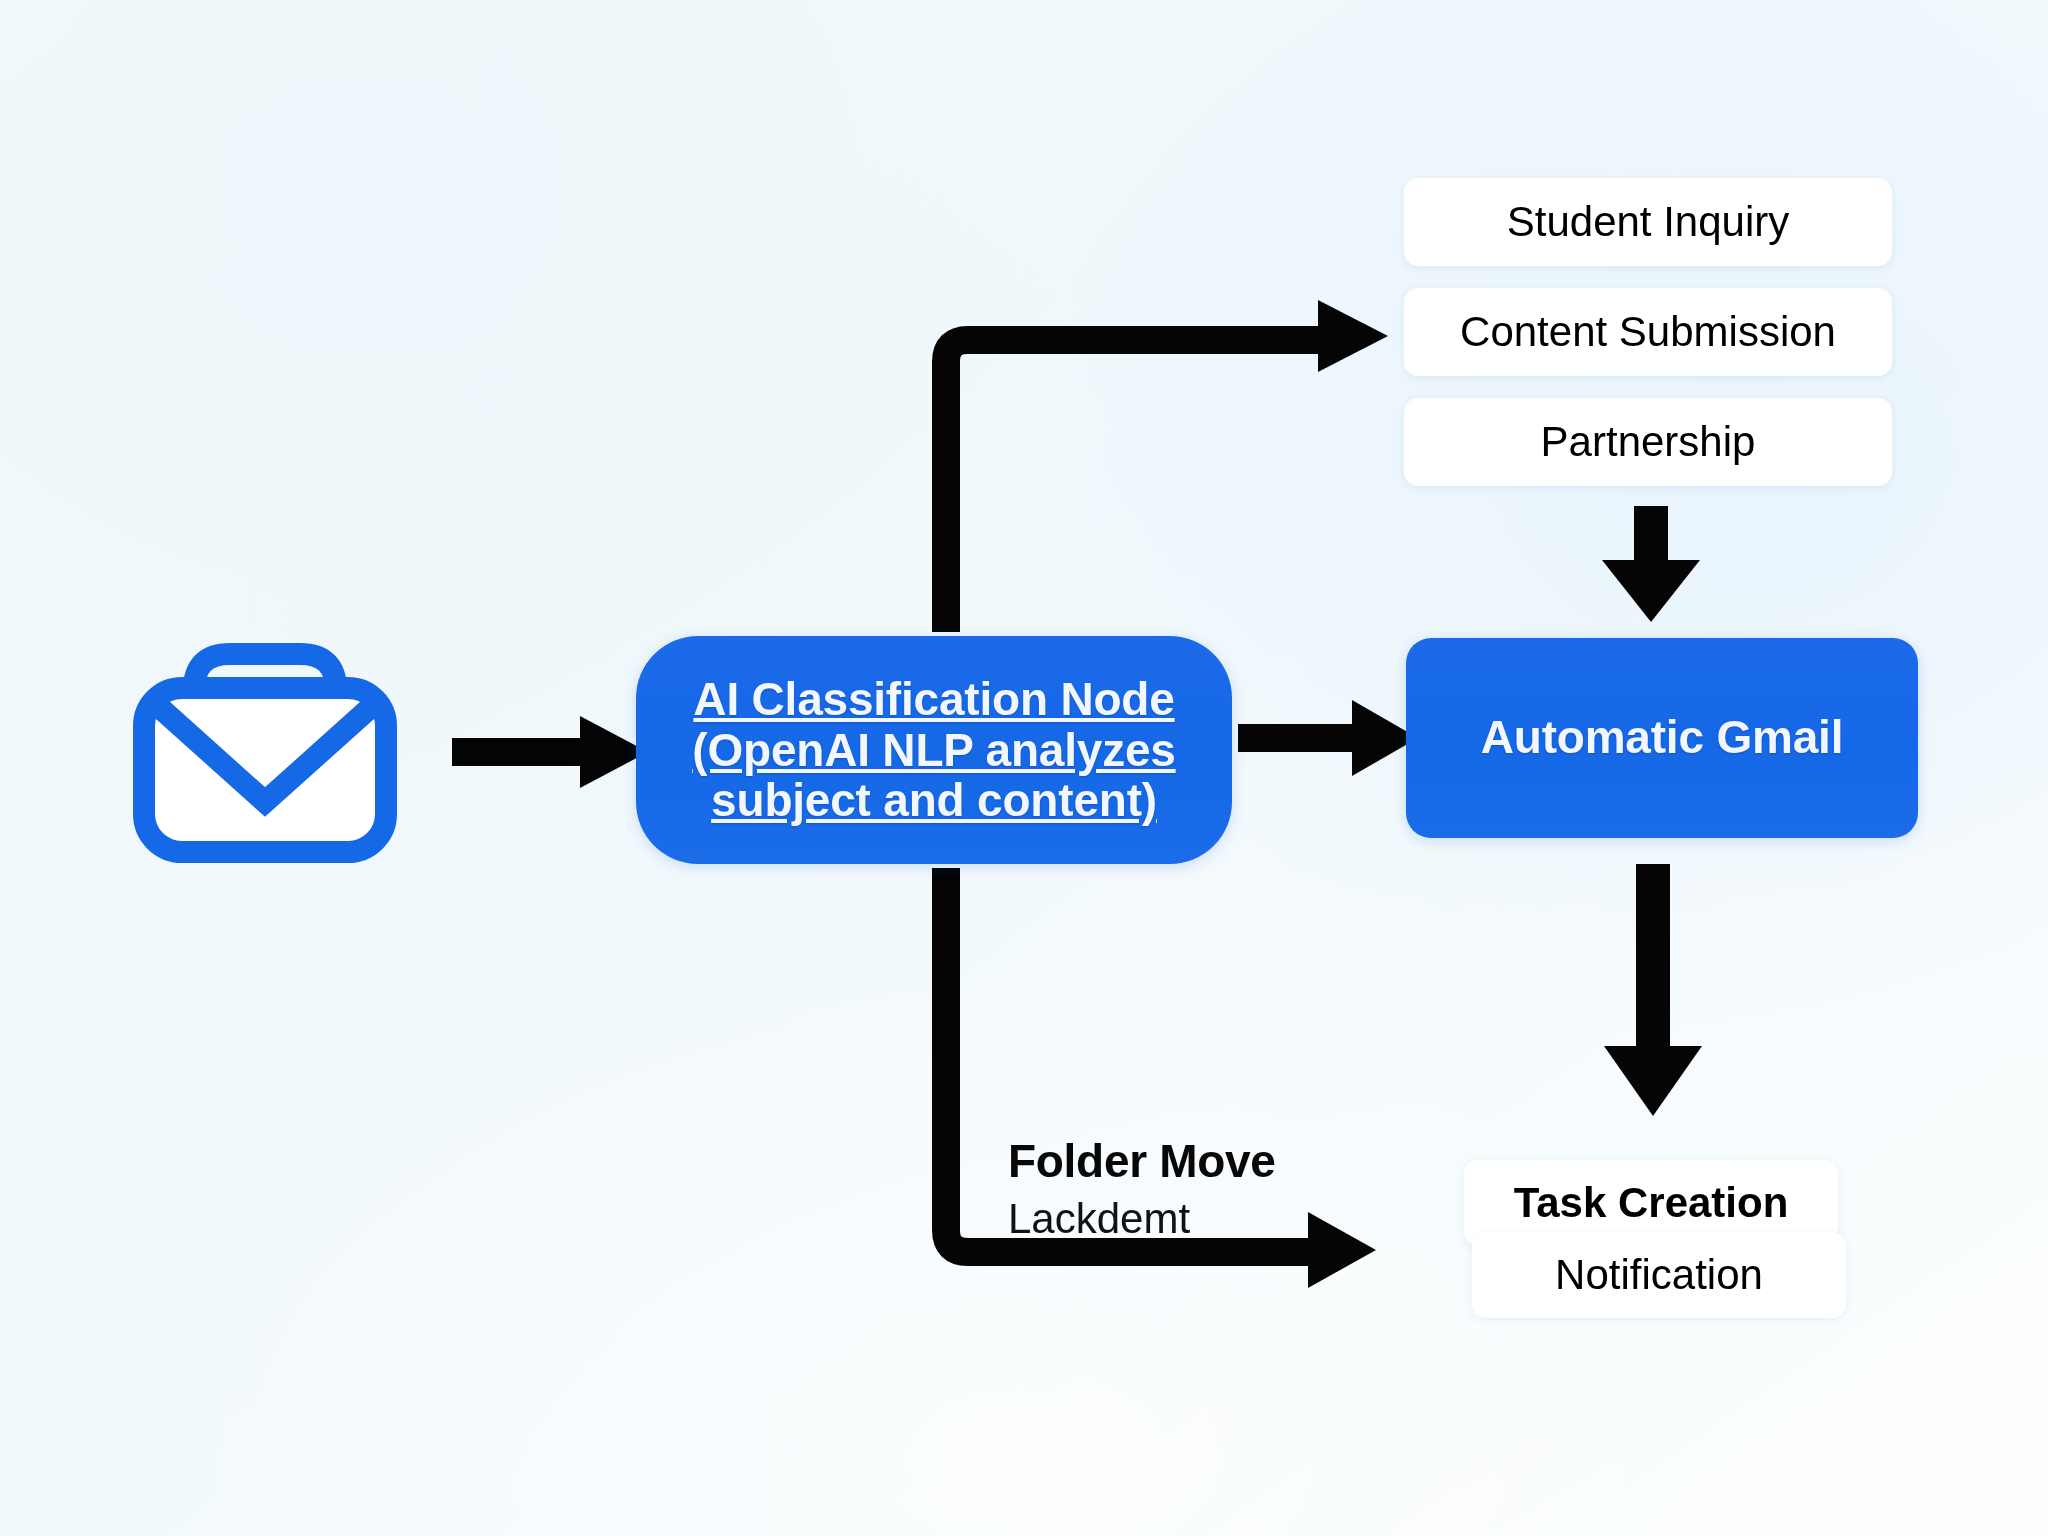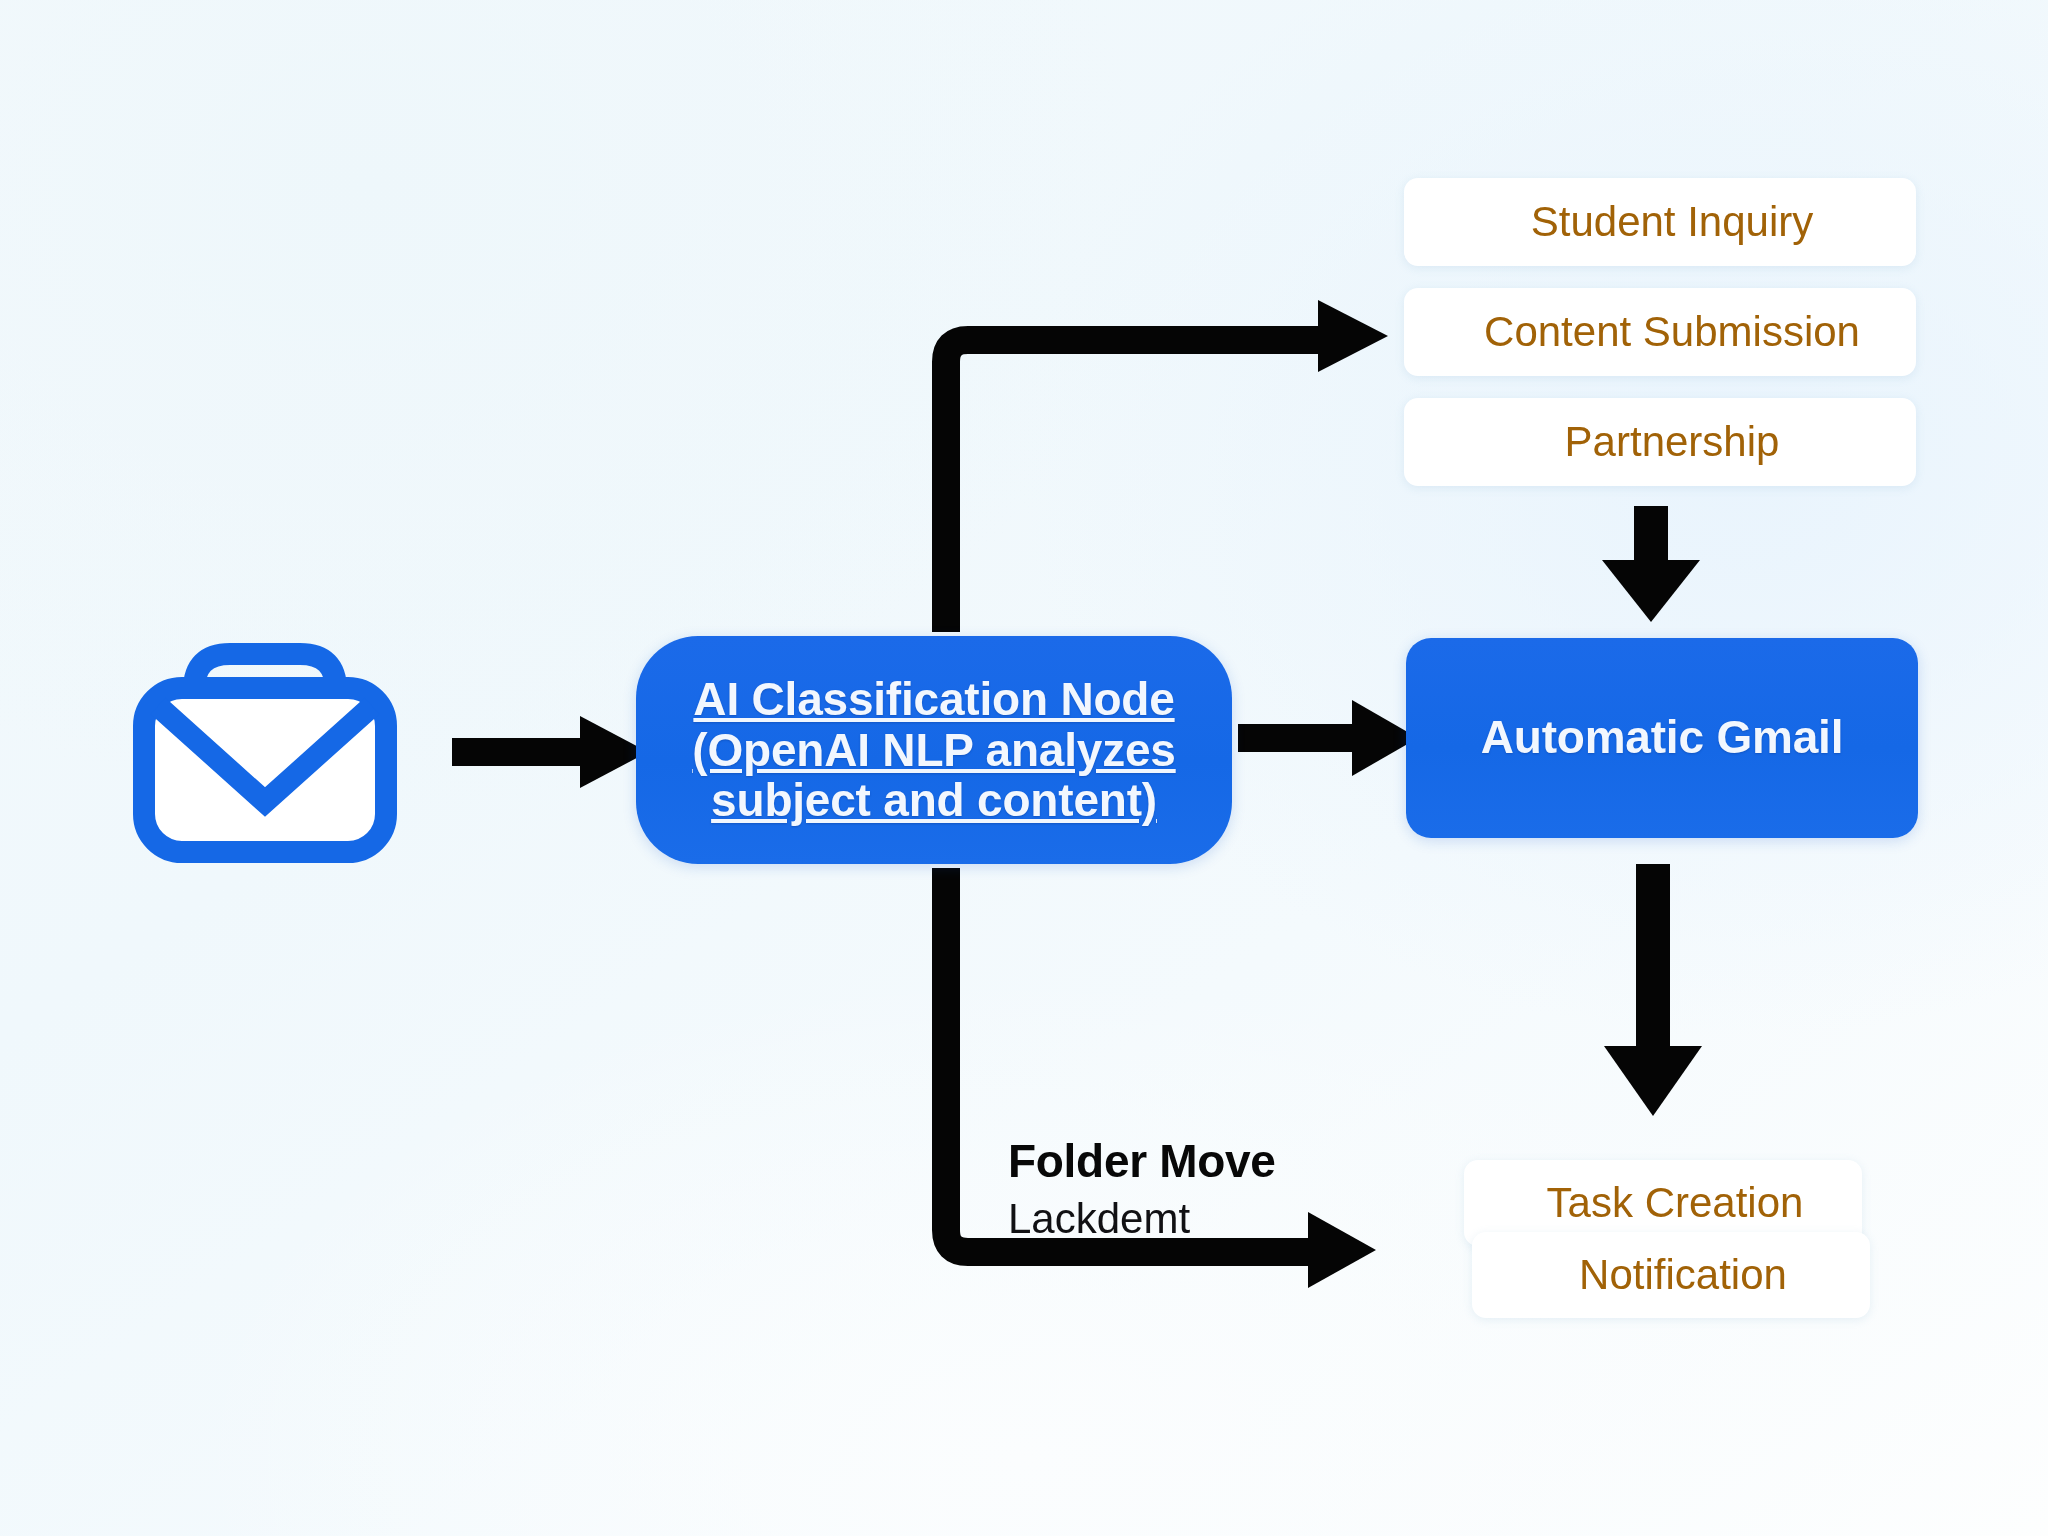--- a/index.html
+++ b/index.html
@@ -83,30 +83,29 @@
   .node-line { display: block; }
 
   
   .chip {
     position: absolute;
     background: #ffffff;
     border-radius: 14px;
     display: flex;
     align-items: center;
     justify-content: center;
-    color: #a16207;
+    color: #000000;
     font-size: 42px;
     box-shadow: 0 2px 10px rgba(120, 165, 200, 0.16);
-    padding-left: 24px;
   }
 
   #chip-student      { left: 1404px; top: 178px;  width: 488px; height: 88px; }
   #chip-content      { left: 1404px; top: 288px;  width: 488px; height: 88px; }
   #chip-partnership  { left: 1404px; top: 398px;  width: 488px; height: 88px; }
-  #chip-task         { left: 1464px; top: 1160px; width: 374px; height: 86px; }
+  #chip-task         { left: 1464px; top: 1160px; width: 374px; height: 86px; font-weight: bold; }
   #chip-notification { left: 1464px; top: 1232px; width: 374px; height: 86px; margin-left: 8px; }
 
   
   #folder-move-group {
     position: absolute;
     left: 1008px;
     top: 1138px;
     width: 420px;
   }
   #folder-move-title {

